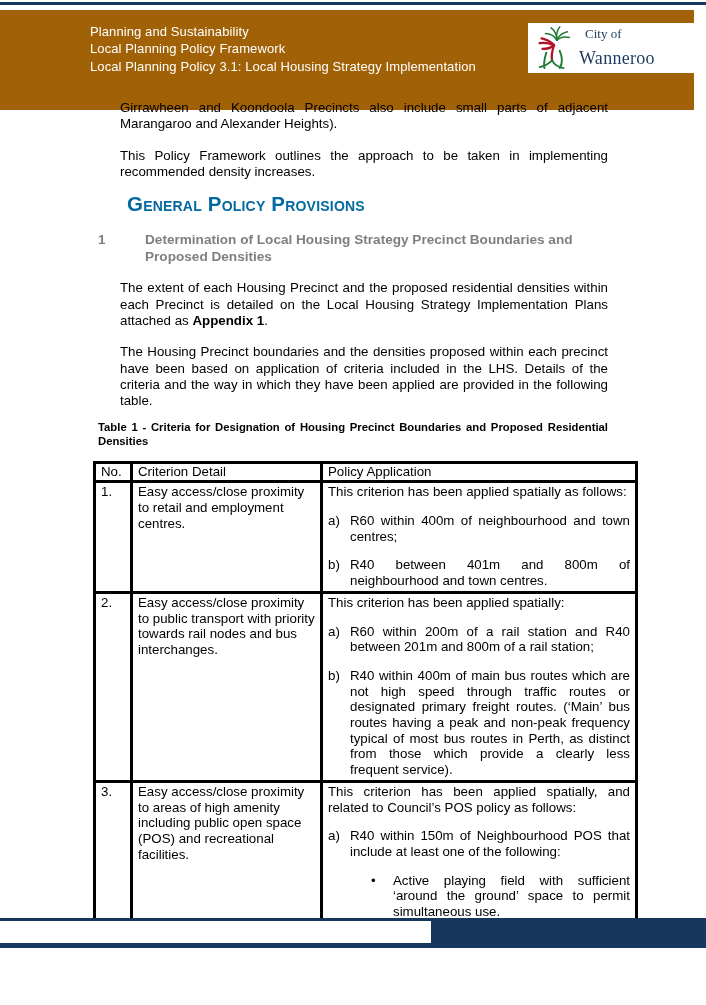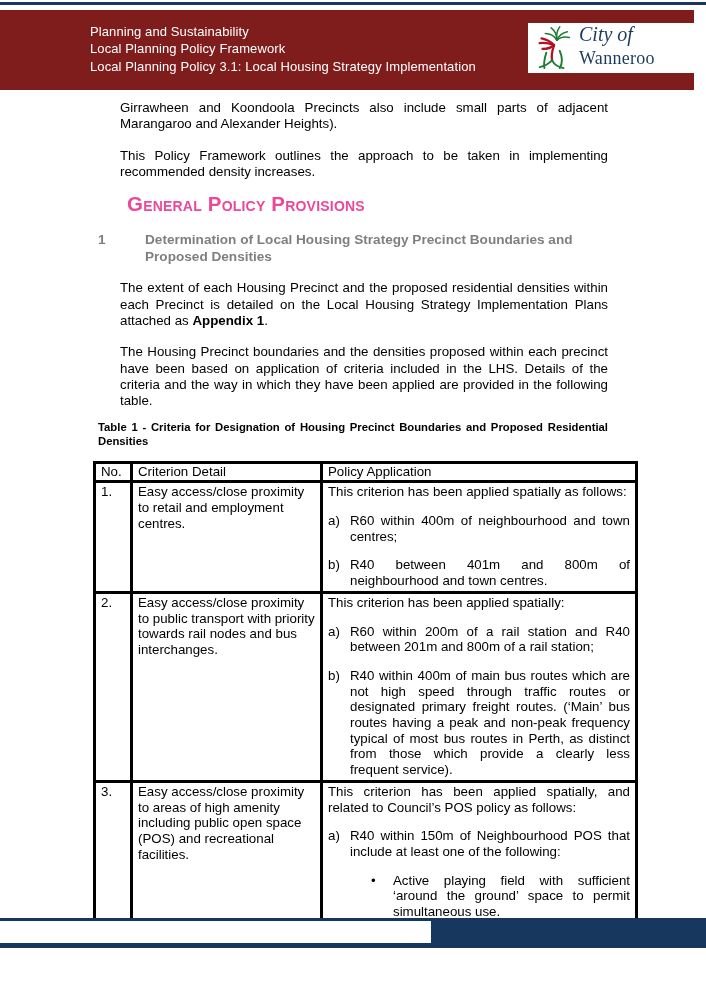--- a/index.html
+++ b/index.html
@@ -19,22 +19,22 @@
     position: absolute;
     top: 2px; left: 0; right: 0;
     height: 3px;
     background: #17375E;
   }
 
   
   .band {
     position: absolute;
     top: 10px; left: 0; right: 12px;
-    height: 80px;
-    background: #7f1d1d;
+    height: 100px;
+    background: #a16207;
   }
   .band-text {
     position: absolute;
     left: 90px; top: 13px;
     color: #ffffff;
     font-size: 13px;
     line-height: 17.3px;
     letter-spacing: 0.1px;
     white-space: nowrap;
   }
@@ -42,21 +42,21 @@
     position: absolute;
     left: 528px; top: 13px;
     width: 210px; height: 50px;
     background: #ffffff;
     display: flex;
     align-items: center;
     padding-left: 3px;
   }
   .logo-art { flex: 0 0 auto; margin-top: -2px; }
   .logo-text { margin-left: 2px; color: #1B3A5C; font-family: "Liberation Serif", "DejaVu Serif", serif; }
-  .logo-cityof { font-style: italic; font-size: 20px; line-height: 16px; }
+  .logo-cityof { font-size: 13px; line-height: 16px; margin-left: 6px; }
   .logo-wanneroo { font-size: 18px; line-height: 26px; margin-top: 3px; letter-spacing: 0.3px; }
 
   
   .content {
     position: absolute;
     top: 90px; left: 98px;
     width: 510px;
   }
   .body-par {
     font-size: 13.3px;
@@ -68,21 +68,21 @@
   }
   .body-par.first { margin-top: 10px; }
 
   .main-heading {
     margin-top: 13px;
     margin-left: 29px;
     font-variant: small-caps;
     font-weight: bold;
     font-size: 20.5px;
     line-height: 22px;
-    color: #ec4899;
+    color: #0369a1;
     letter-spacing: 0.2px;
   }
 
   .sub-heading {
     display: flex;
     margin-top: 17px;
     color: #7F7F7F;
     font-weight: bold;
     font-size: 13.6px;
     line-height: 16.6px;

